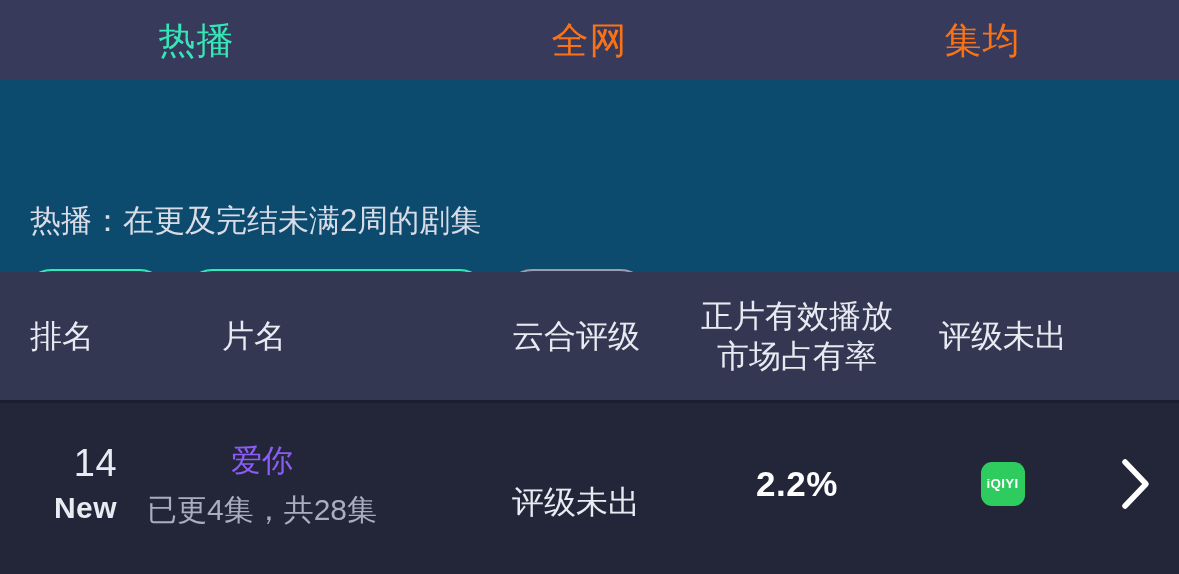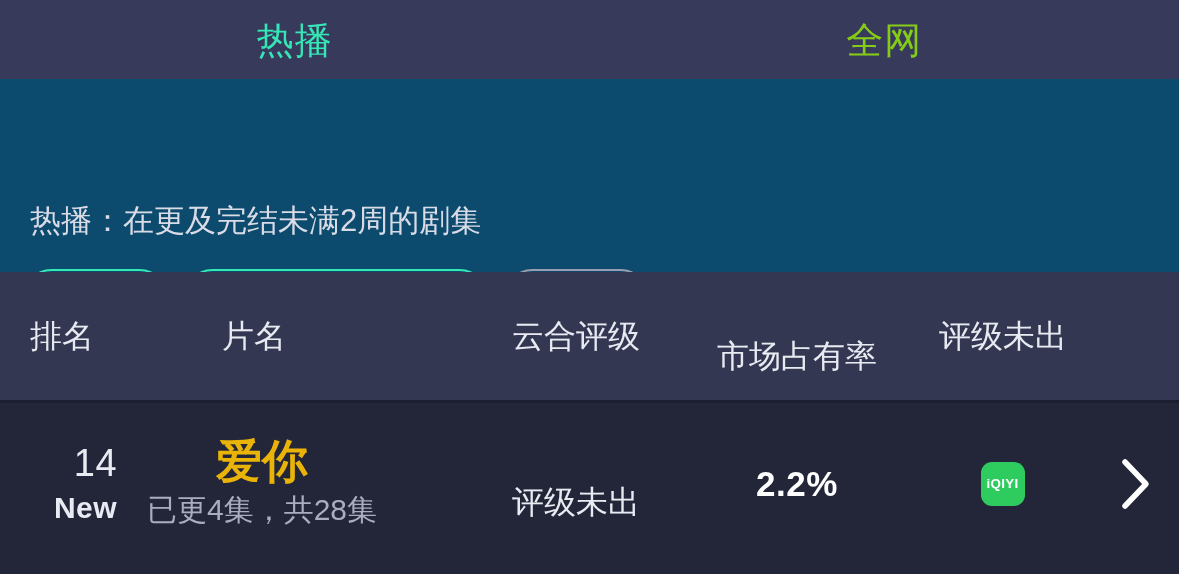--- a/index.html
+++ b/index.html
@@ -39,21 +39,21 @@
     align-items: flex-start;
     justify-content: center;
     padding-top: 18px;
     box-sizing: border-box;
     cursor: pointer;
   }
   .tab-label {
     font-size: 37px;
     line-height: 46px;
     letter-spacing: 1px;
-    color: #84cc16;
+    color: #f97316;
     font-weight: 500;
   }
   .tab.active .tab-label {
     color: #35e6b6;
   }
   .tab-underline {
     position: absolute;
     left: 50%;
     transform: translateX(-50%);
     bottom: 1px;
@@ -184,24 +184,24 @@
     margin-left: 47px;
   }
   .title-wrap {
     display: flex;
     flex-direction: column;
     justify-content: center;
     align-items: flex-start;
     padding-left: 16px;
   }
   .title-main {
-    font-size: 46px;
+    font-size: 31px;
     line-height: 44px;
-    color: #eab308;
-    font-weight: 700;
+    color: #8b5cf6;
+    font-weight: 400;
     white-space: nowrap;
   }
   .title-sub {
     margin-top: 8px;
     font-size: 30px;
     line-height: 38px;
     color: #a9adbe;
     white-space: nowrap;
   }
   .rating-text {
@@ -248,20 +248,23 @@
 <div class="screen">
 
   <div class="tabbar">
     <div class="tab active">
       <span class="tab-label">热播</span>
       <span class="tab-underline"></span>
     </div>
     <div class="tab">
       <span class="tab-label">全网</span>
     </div>
+    <div class="tab">
+      <span class="tab-label">集均</span>
+    </div>
   </div>
 
   <div class="filter">
     <div class="filter-desc">热播：在更及完结未满2周的剧集</div>
 
     <div class="pills">
       <div class="pill">
         <span>前一天</span>
       </div>
 
@@ -282,21 +285,21 @@
       <span class="th-text">排名</span>
     </div>
     <div class="cell col-title" style="justify-content:center;">
       <span class="th-text">片名</span>
     </div>
     <div class="cell col-rating">
       <span class="th-text">云合评级</span>
     </div>
     <div class="cell col-share">
       <span class="th-text two-line">
-        <br>
+        <span>正片有效播放</span><br>
         <span>市场占有率</span>
       </span>
     </div>
     <div class="cell col-platform">
       <span class="th-text">评级未出</span>
     </div>
     <div class="cell col-chevron"></div>
   </div>
 
   <div class="tbody">

